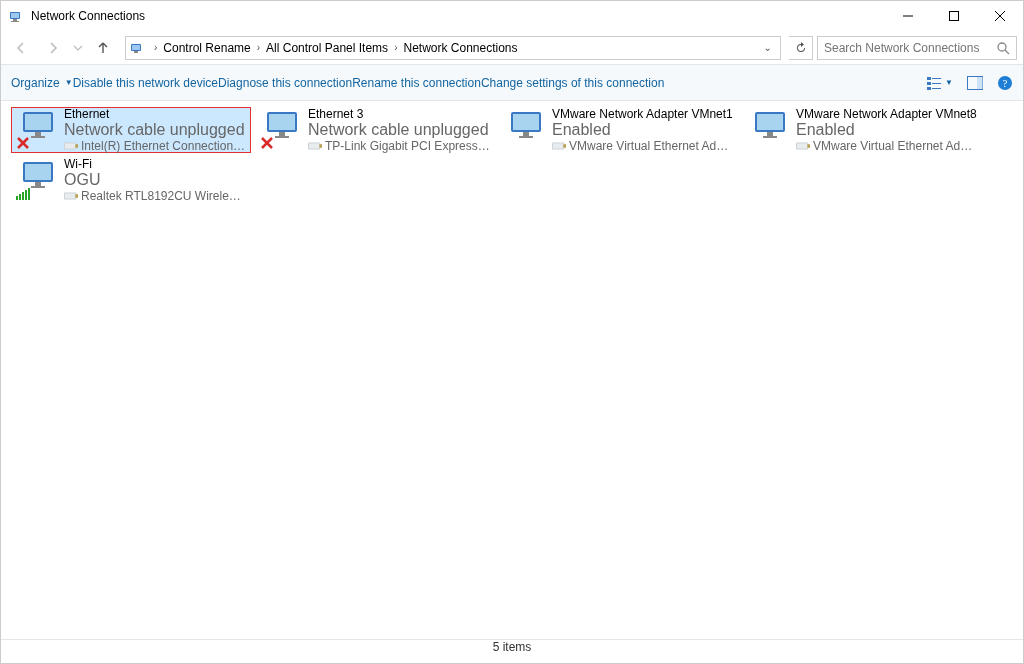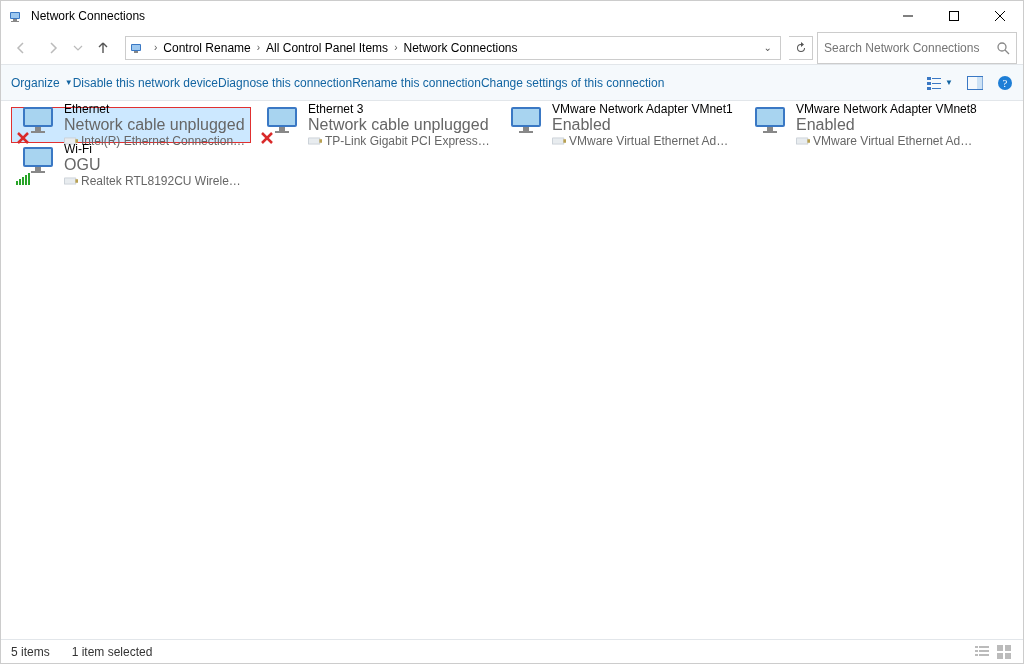--- a/index.html
+++ b/index.html
@@ -43,21 +43,21 @@
     display: flex;
     align-items: center;
     padding: 0 4px;
     margin: 0 4px;
     gap: 2px;
   }
   .crumb { display:flex;align-items:center;gap:4px;padding:0 4px;white-space:nowrap;cursor:default;}
   .crumb-sep { color:#555; font-size:10px;}
   .refresh-btn { width:24px;height:24px;display:flex;align-items:center;justify-content:center;border:1px solid #ccc;border-left:none;}
   .searchbox {
-    width: 200px; height:32px;border:1px solid #ccc;display:flex;align-items:center;padding:0 6px;color:#888;gap:6px;
+    width: 200px; height:24px;border:1px solid #ccc;display:flex;align-items:center;padding:0 6px;color:#888;gap:6px;
   }
   .searchbox input { border:none;outline:none;font-size:12px;flex:1;color:#555;background:transparent;}
   .toolbar {
     height: 36px;
     background: #f5f9fc;
     border-bottom: 1px solid #e2e6ea;
     display:flex;
     align-items:center;
     padding: 0 10px;
   }
@@ -67,21 +67,21 @@
   .content {
     flex:1;
     padding: 4px 8px;
     display:flex;
     flex-wrap: wrap;
     align-content: flex-start;
     gap: 0;
   }
   .conn-item {
     width: 240px;
-    height: 36px;
+    height: 46px;
     display:flex;
     align-items:center;
     padding: 2px 4px;
     margin: 2px;
     border: 1px solid transparent;
   }
   .conn-item.selected {
     background: #cce8ff;
     border: 1px solid #e03030;
   }
@@ -95,20 +95,21 @@
   .device-row { display:flex;align-items:center;gap:3px;}
   .statusbar {
     height: 24px;
     border-top: 1px solid #e2e6ea;
     display:flex;
     align-items:center;
     padding: 0 10px;
     gap: 22px;
     font-size:12px;
     color:#333;
+    flex-direction:column;
   }
   .right-icons { margin-left:auto;display:flex;gap:6px;color:#888;}
   svg { display:block; }
   .mini-nic {
     width:14px;height:10px;
   }
 </style>
 </head>
 <body>
 

